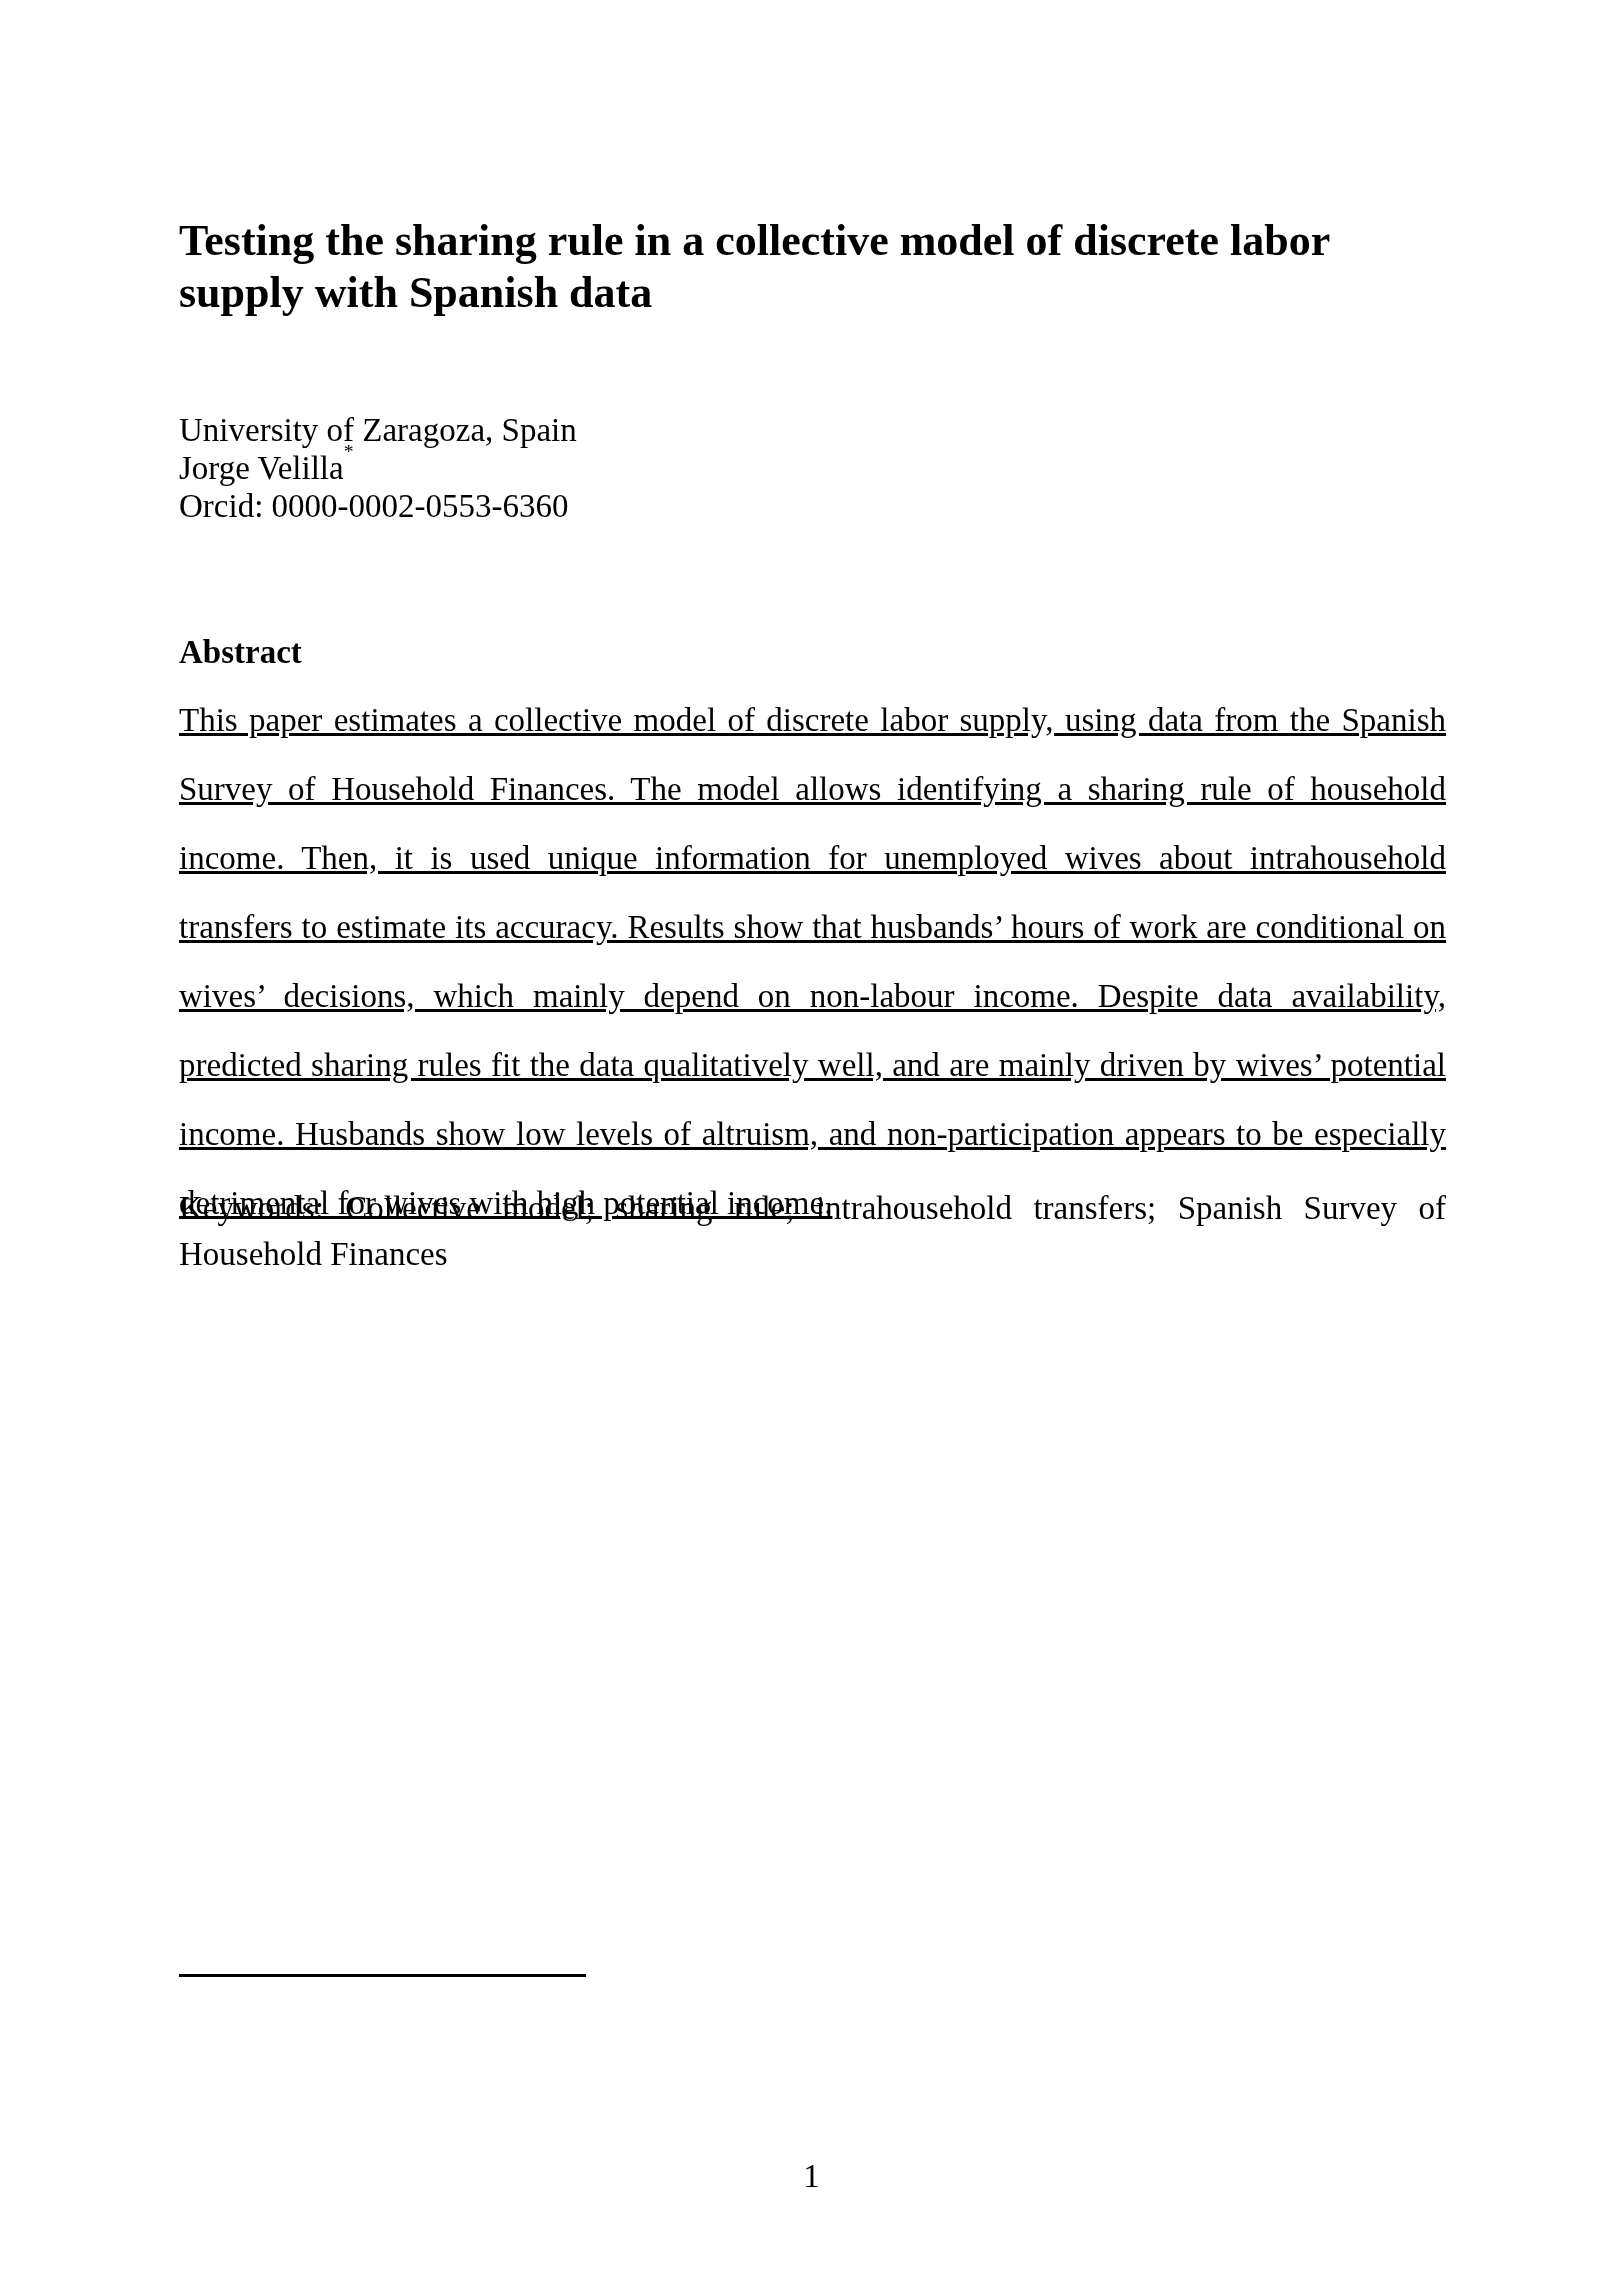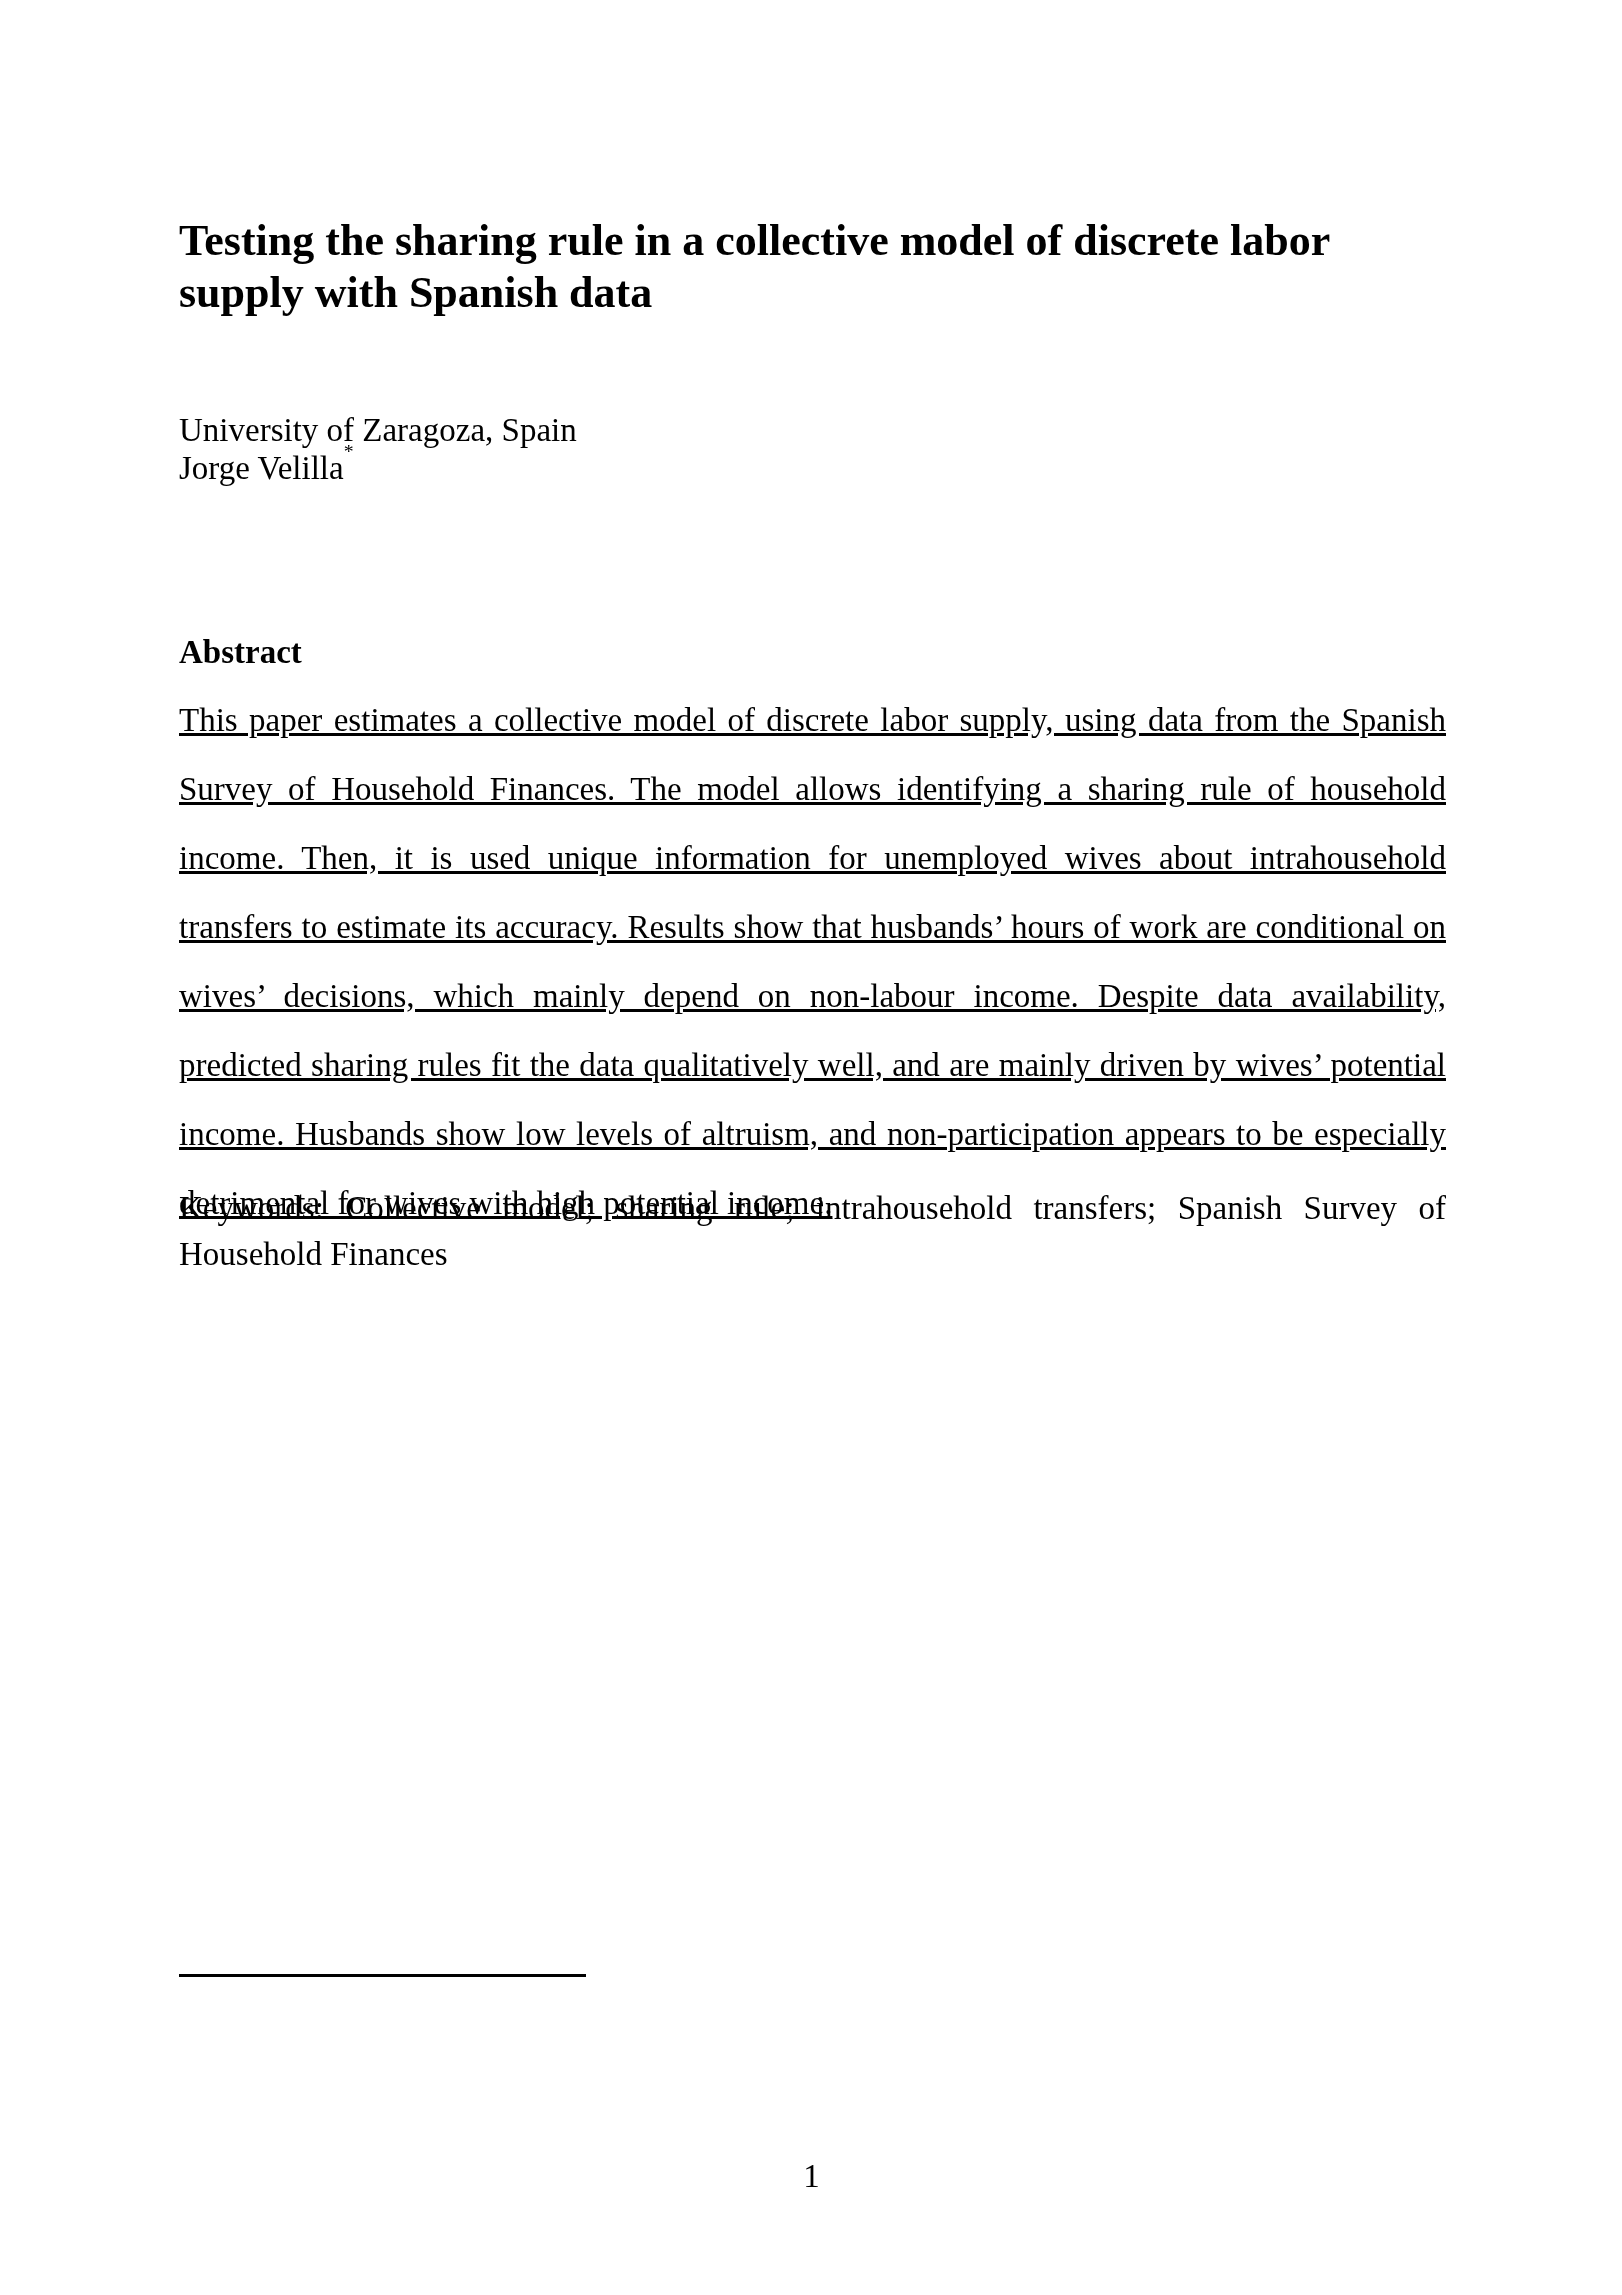--- a/index.html
+++ b/index.html
@@ -95,20 +95,21 @@
 </head>
 <body>
 
 <div class="page">
 
   <h1 class="block paper-title">Testing the sharing rule in a collective model of discrete labor supply with Spanish data</h1>
 
   <div class="block author-block">
     <div class="author-line">University of Zaragoza, Spain</div>
     <div class="author-line"><span>Jorge Velilla</span><sup class="note-mark">*</sup></div>
+    <div class="author-line">Orcid: 0000-0002-0553-6360</div>
   </div>
 
   <div class="block abstract-heading">Abstract</div>
 
   <div class="block abstract-text">This paper estimates a collective model of discrete labor supply, using data from the Spanish Survey of Household Finances. The model allows identifying a sharing rule of household income. Then, it is used unique information for unemployed wives about intrahousehold transfers to estimate its accuracy. Results show that husbands’ hours of work are conditional on wives’ decisions, which mainly depend on non-labour income. Despite data availability, predicted sharing rules fit the data qualitatively well, and are mainly driven by wives’ potential income. Husbands show low levels of altruism, and non-participation appears to be especially detrimental for wives with high potential income.</div>
 
   <div class="block keywords-block">
     <div class="keywords-text">Keywords: Collective model; sharing rule; intrahousehold transfers; Spanish Survey of Household Finances</div>
   </div>
 

